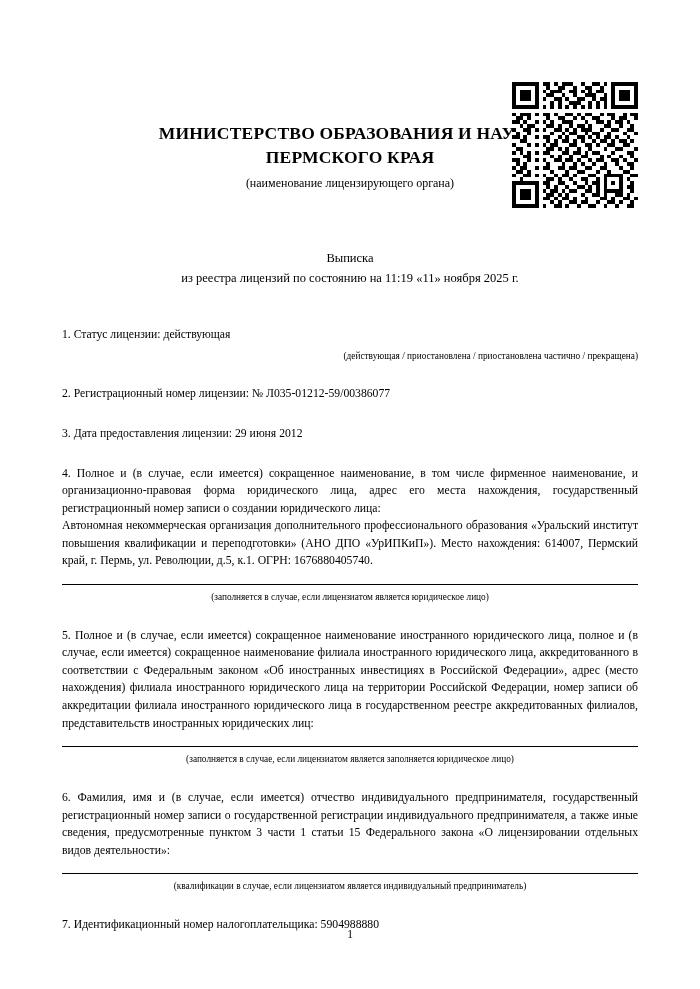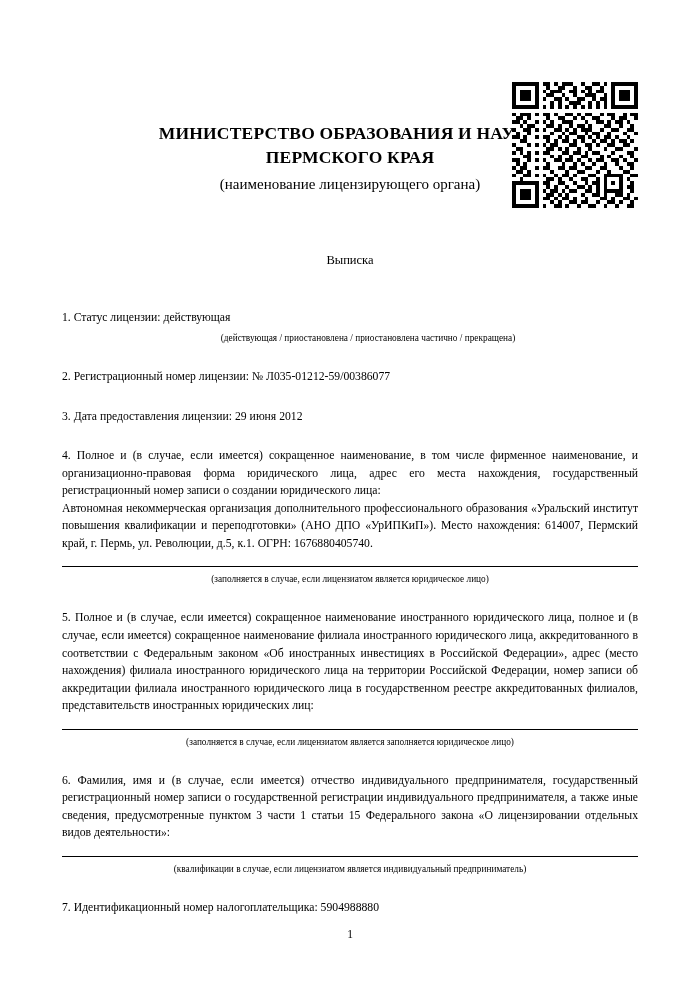--- a/index.html
+++ b/index.html
@@ -43,21 +43,21 @@
   }
   .org-title {
     font-size: 17.5px;
     font-weight: bold;
     line-height: 1.35;
     letter-spacing: 0.2px;
     width: 430px;
     margin: 0 auto;
   }
   .org-sub {
-    font-size: 15px;
+    font-size: 12px;
     margin-top: 7px;
   }
   
   .doc-title {
     margin-top: 58px;
     text-align: center;
     font-size: 12.5px;
     line-height: 1.55;
   }
   .doc-title .l2 {
@@ -74,20 +74,21 @@
   .item.first {
     margin-top: 38px;
   }
   .note {
     text-align: center;
     font-size: 9.3px;
     margin-top: 6px;
   }
   .note.indent {
     padding-left: 36px;
+    text-align: right;
   }
   .fill-line {
     border-top: 1px solid #000;
     margin-top: 14px;
   }
   .page-num {
     position: absolute;
     bottom: 49px;
     left: 0;
     width: 700px;
@@ -416,20 +417,21 @@
   <div class="header">
     <div class="org-title">
       <span>МИНИСТЕРСТВО ОБРАЗОВАНИЯ И НАУКИ</span><br>
       <span>ПЕРМСКОГО КРАЯ</span>
     </div>
     <div class="org-sub">(наименование лицензирующего органа)</div>
   </div>
 
   <div class="doc-title">
     <span>Выписка</span>
+    <span class="l2">из реестра лицензий по состоянию на 11:19 «11» ноября 2025 г.</span>
   </div>
 
   <div class="item first">
     <div>1. Статус лицензии: действующая</div>
     <div class="note indent">(действующая / приостановлена / приостановлена частично / прекращена)</div>
   </div>
 
   <div class="item">
     <div>2. Регистрационный номер лицензии: № Л035-01212-59/00386077</div>
   </div>

